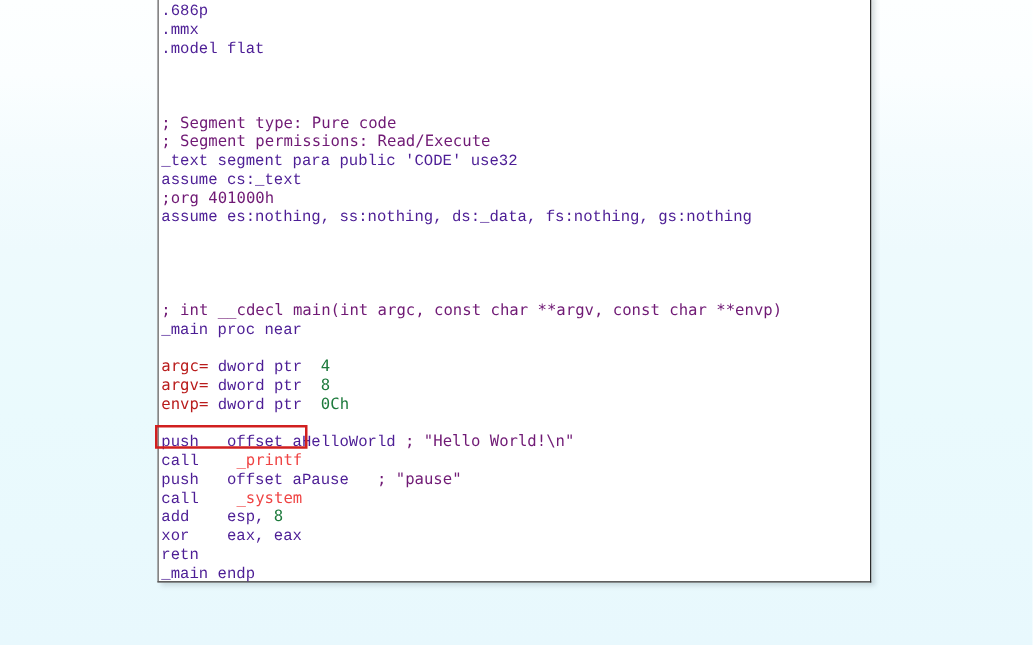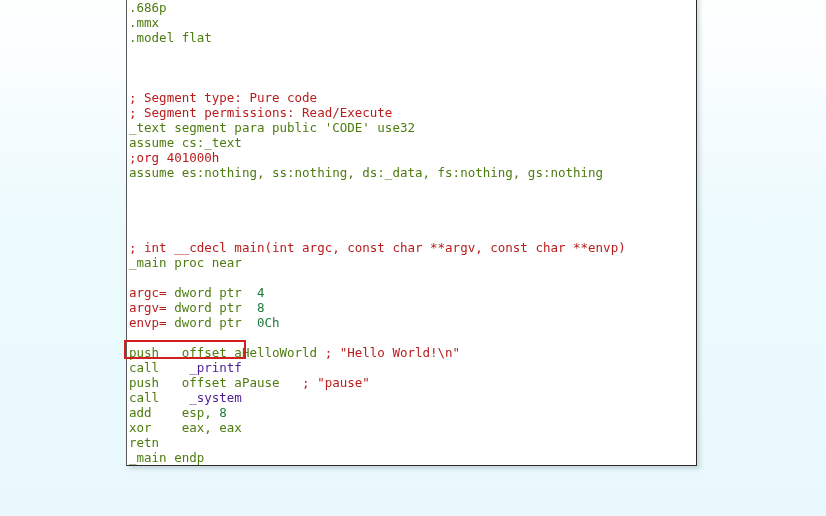--- a/index.html
+++ b/index.html
@@ -63,25 +63,25 @@
     display: block;
     height: 15px;
     padding-left: 2px;
     white-space: pre;
   }
   .ln.blank {
     height: 15px;
   }
 
   
-  .c-code    { color: #4d7c0f; }
-  .c-comment { color: #b91c1c; }
+  .c-code    { color: #4c1d95; font-family: Liberation Mono, monospace; }
+  .c-comment { color: #701a75; }
   .c-ident   { color: #b91c1c; }
   .c-num     { color: #1d7a3c; }
-  .c-extern  { color: #4c1d95; margin-top: 46px; }
+  .c-extern  { color: #ef4444; margin-top: 46px; }
 
   
   .annot-rect {
     position: absolute;
     left: 124px;
     top: 340px;
     width: 122px;
     height: 19px;
     border: 2px solid #d11f1f;
     box-sizing: border-box;

